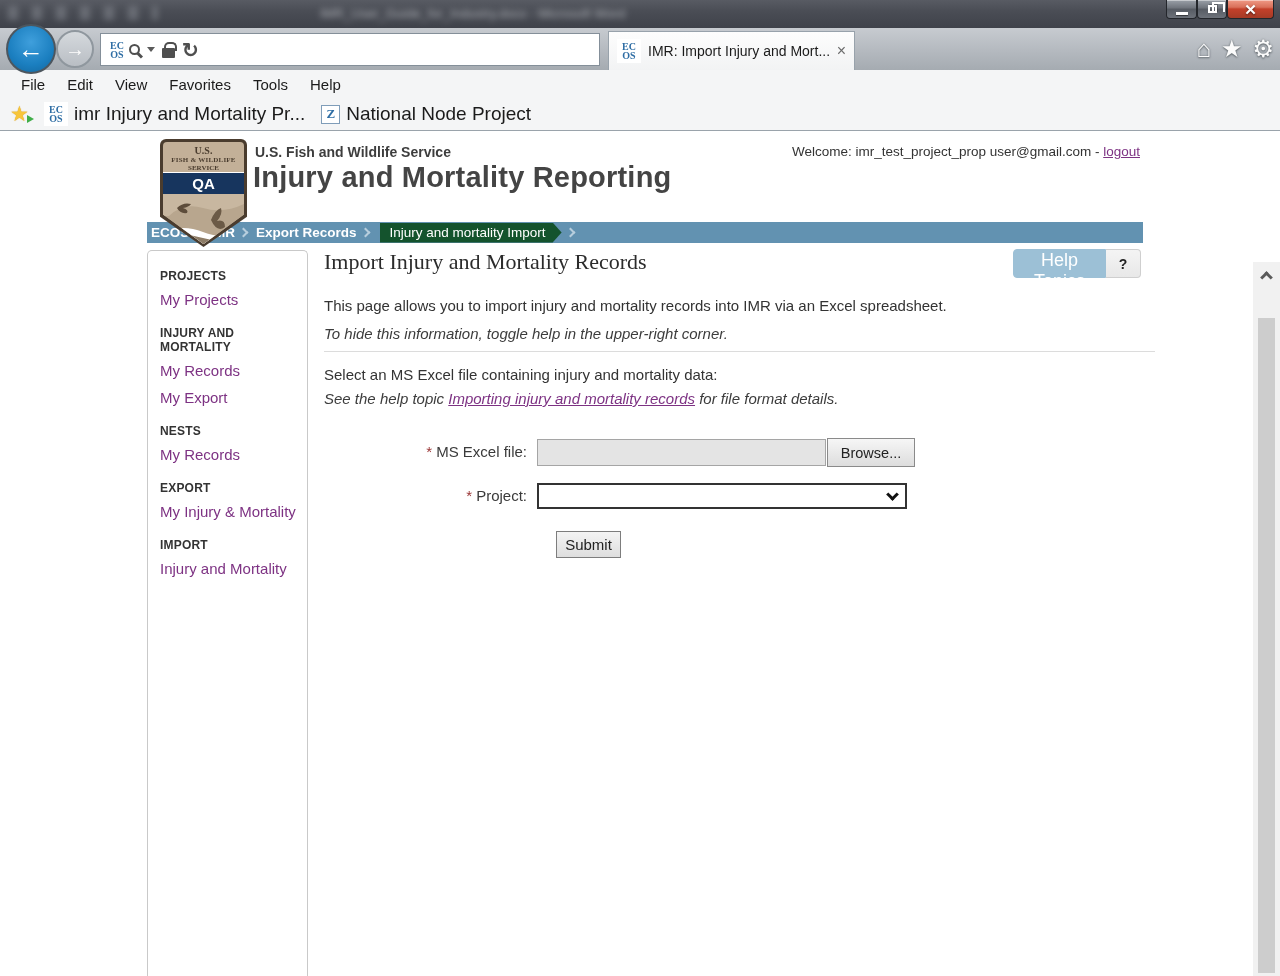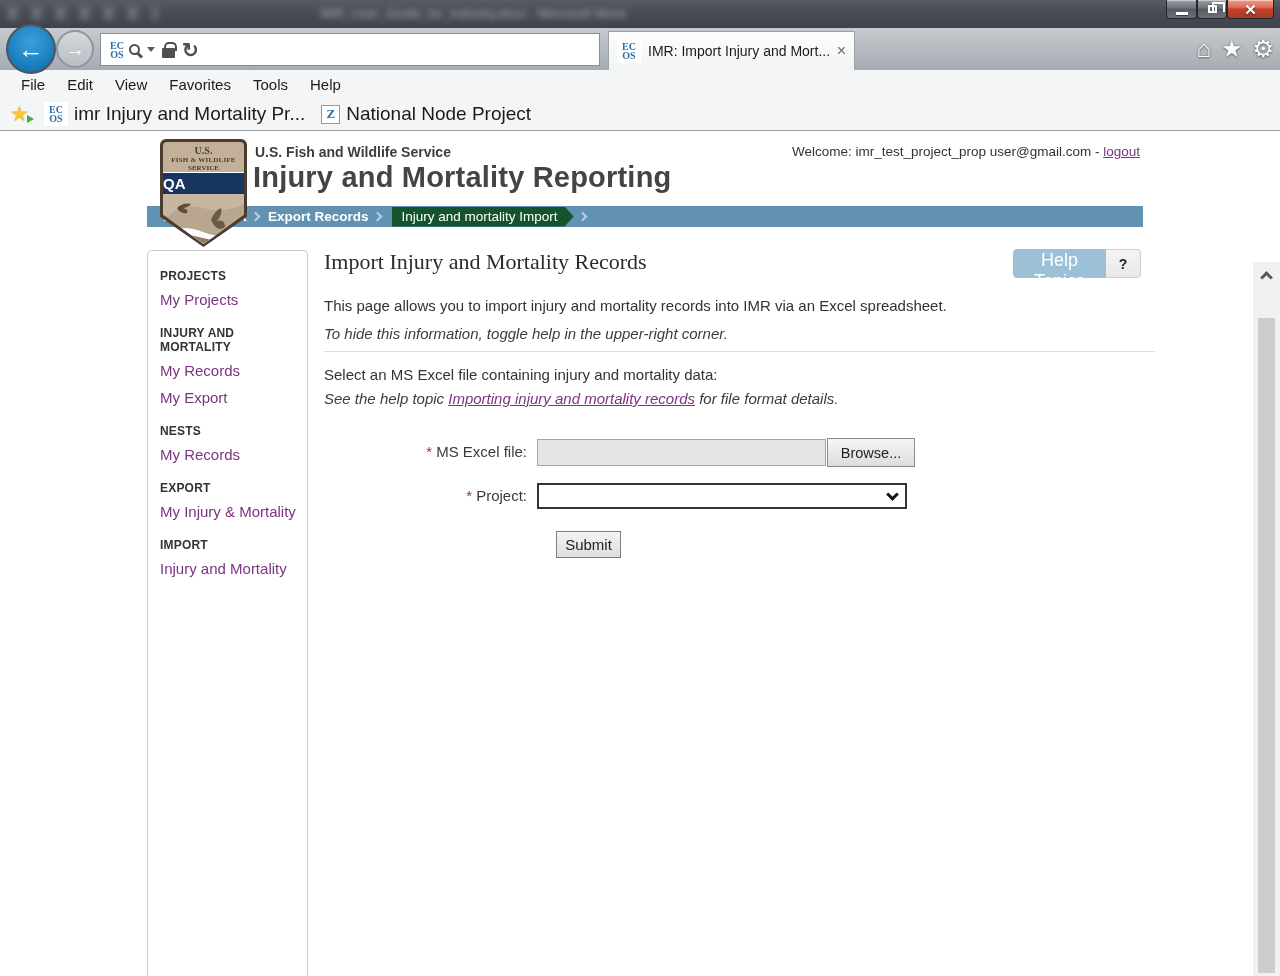--- a/index.html
+++ b/index.html
@@ -84,31 +84,31 @@
 
   .logo { left:160px; top:8px; width:87px; height:108px; z-index:3; }
   .logo .outer { position:absolute; inset:0; background:#4a3c2e;
     clip-path:polygon(0 0,100% 0,100% 72%,50% 100%,0 72%); border-radius:6px; }
   .logo .inner { position:absolute; inset:3px; background:#c3b098;
     clip-path:polygon(0 0,100% 0,100% 71%,50% 100%,0 71%); border-radius:4px; overflow:hidden; }
   .logo .toptext { position:absolute; top:3px; left:0; right:0; text-align:center;
     font-family:"Liberation Serif",serif; font-weight:bold; color:#4a3c2e; }
   .logo .t1 { font-size:10px; } .logo .t2 { font-size:7px; letter-spacing:.2px; } .logo .t3 { font-size:7px; }
   .logo .qaband { position:absolute; top:30px; left:0; right:0; height:28px; background:#17355e;
-    color:#fff; font-weight:bold; font-size:15px; text-align:left; line-height:21px;
+    color:#fff; font-weight:bold; font-size:15px; text-align:center; line-height:21px;
     border-top:1px solid #fff; border-bottom:1px solid #fff; }
   .logo svg { position:absolute; left:0; top:52px; }
 
   .agency { left:255px; top:13px; font-size:14px; font-weight:bold; color:#3d3d3d; }
   .apptitle { left:253px; top:30px; font-size:29px; font-weight:bold; color:#444; letter-spacing:.2px; }
   .welcome { right:140px; top:13px; font-size:13.5px; color:#333; }
   a.plink, .plink { color:#7d3283; text-decoration:underline; cursor:pointer; }
 
-  .breadcrumb { left:147px; top:75px; width:996px; height:21px; background:#6292b1;
-    display:flex; align-items:center; padding-left:16px; font-size:13.5px; }
+  .breadcrumb { left:147px; top:91px; width:996px; height:21px; background:#6292b1;
+    display:flex; align-items:center; padding-left:4px; font-size:13.5px; }
   .crumb { color:#fff; font-weight:bold; cursor:pointer; }
   .crumb-sep { width:7px; height:7px; border-top:2px solid #b7cedd; border-right:2px solid #b7cedd;
     transform:rotate(45deg); margin:0 9px 0 5px; }
   .crumb-current { background:#14532d; color:#fff; padding:2px 16px 3px 10px; margin-left:2px;
     clip-path:polygon(0 0,calc(100% - 9px) 0,100% 50%,calc(100% - 9px) 100%,0 100%); }
 
   .sidebar { left:147px; top:119px; width:161px; height:726px; background:#fff;
     border:1px solid #c9c9c9; border-bottom:none; border-radius:5px 5px 0 0; padding:10px 8px 0 12px; }
   .side-header { font-size:12px; font-weight:bold; color:#333; margin:14px 0 4px; letter-spacing:.2px; }
   .side-header:first-child { margin-top:8px; }

